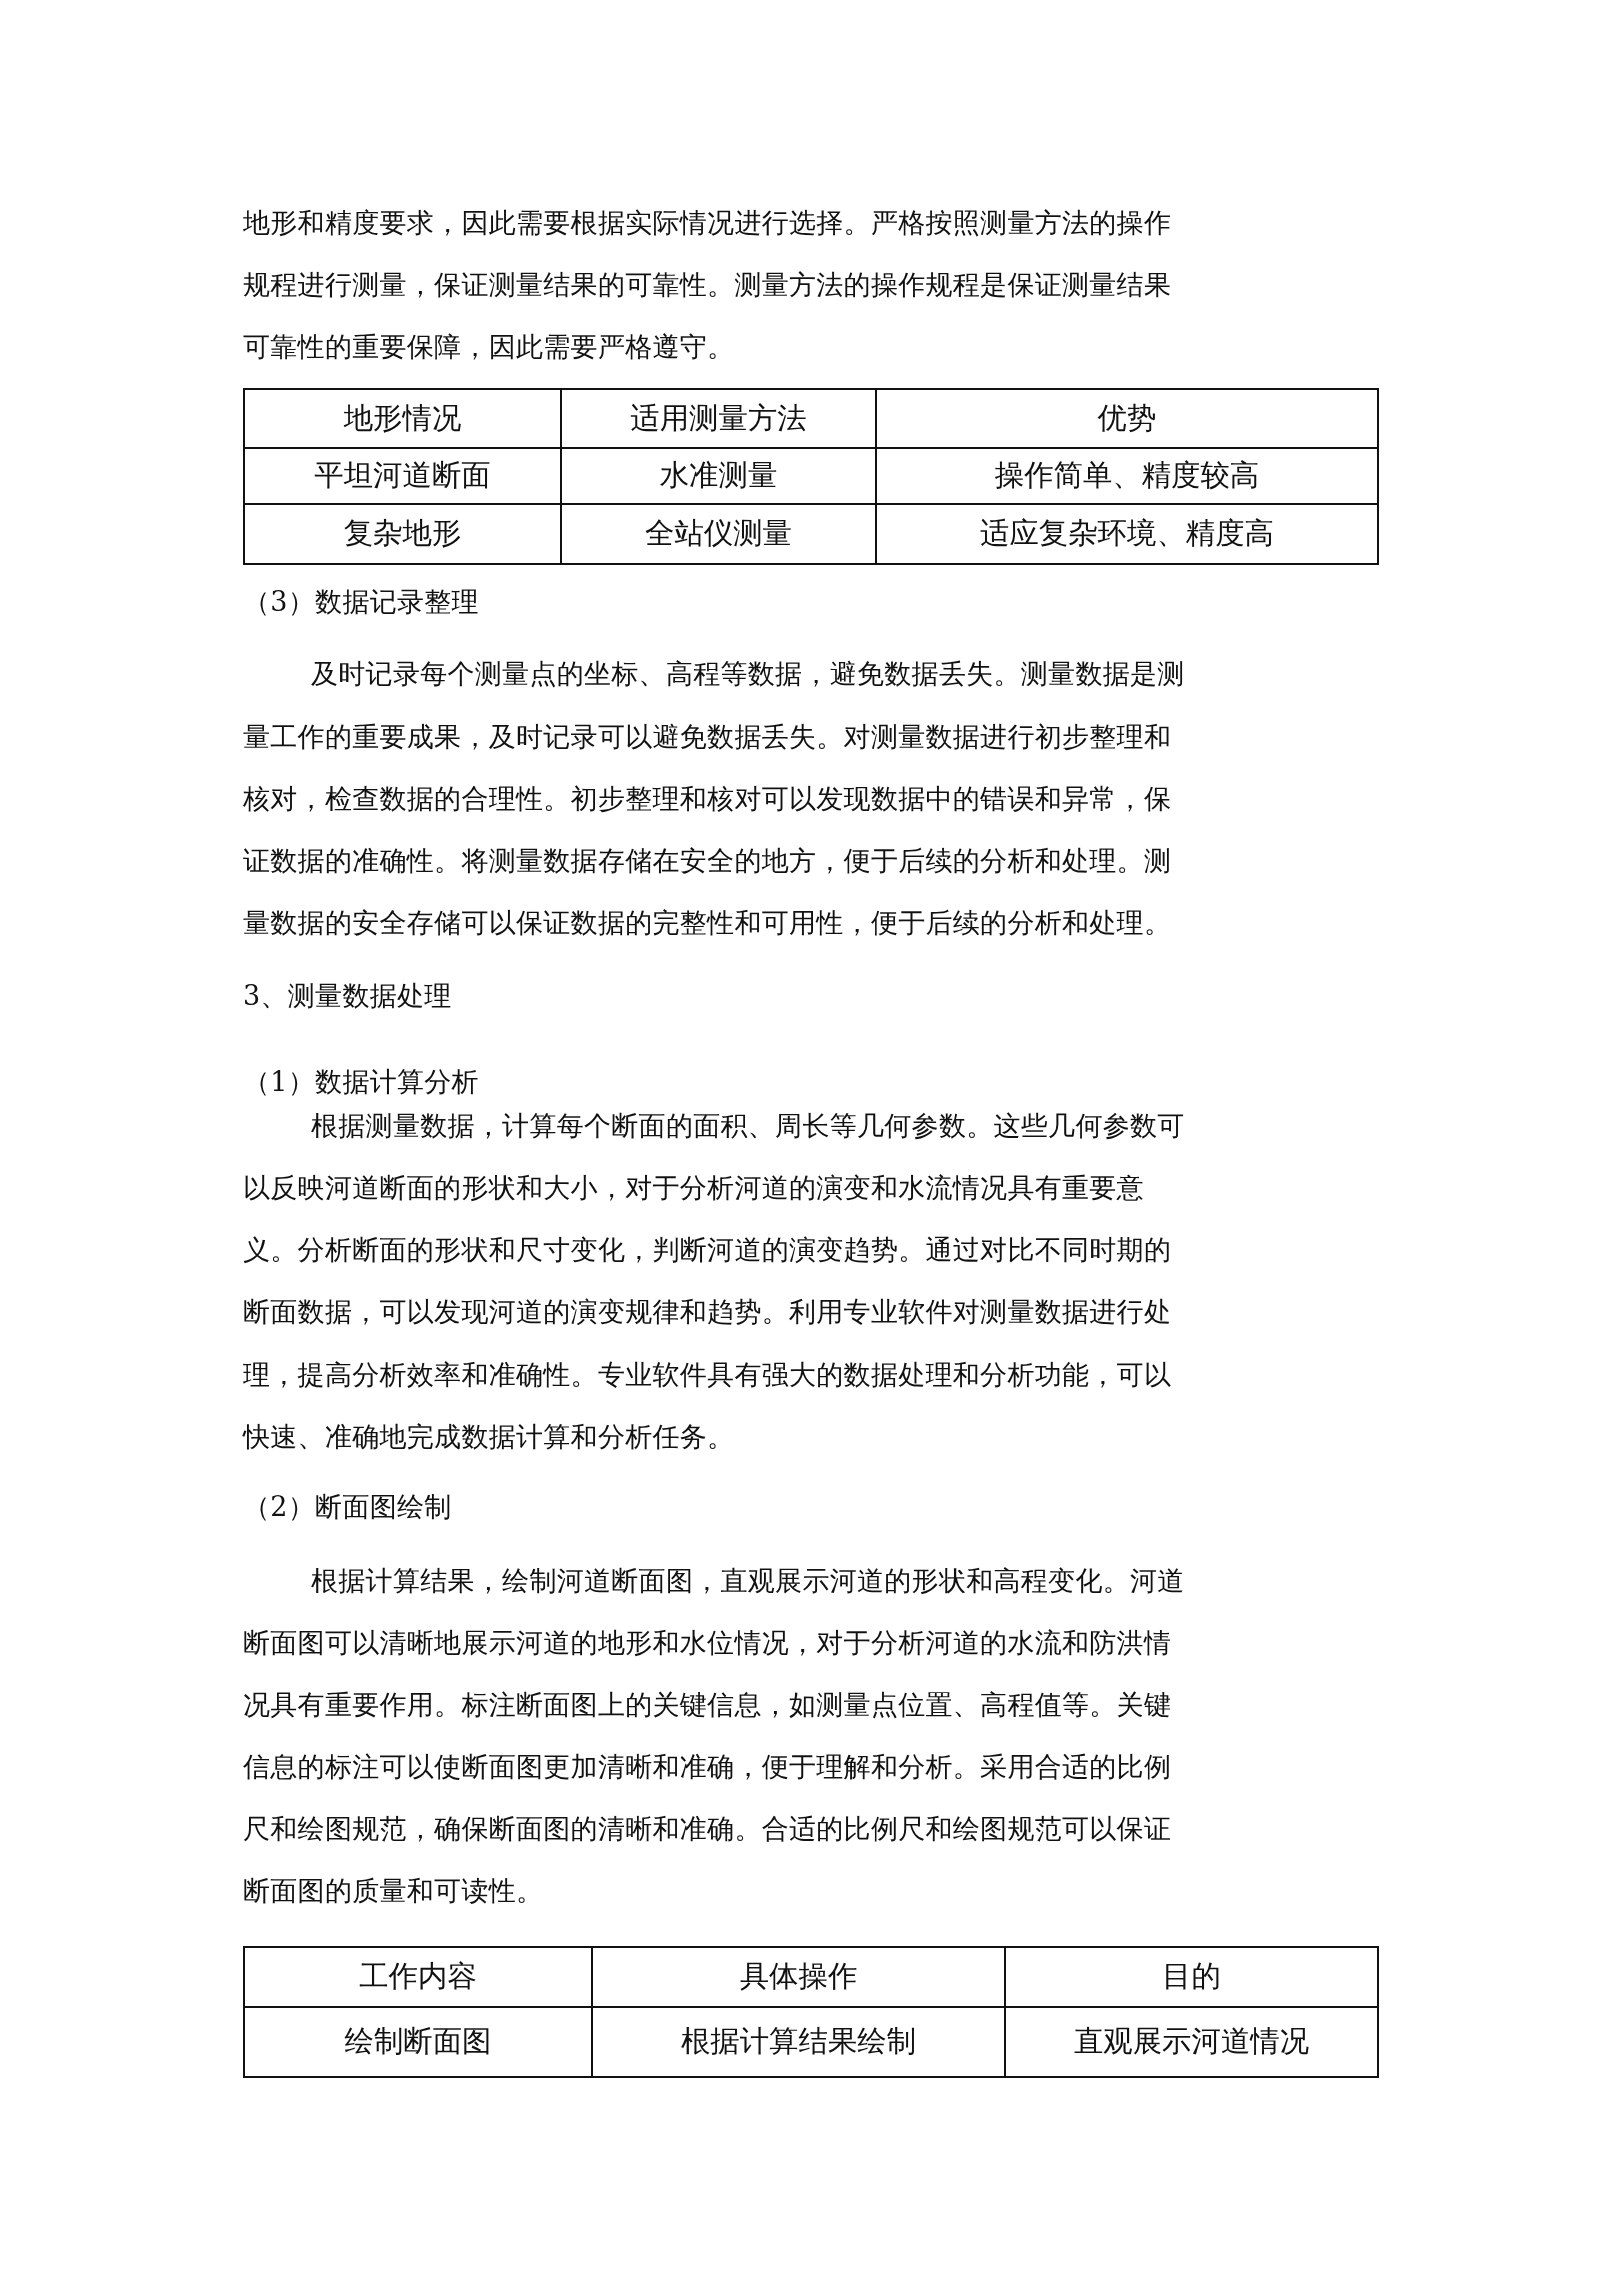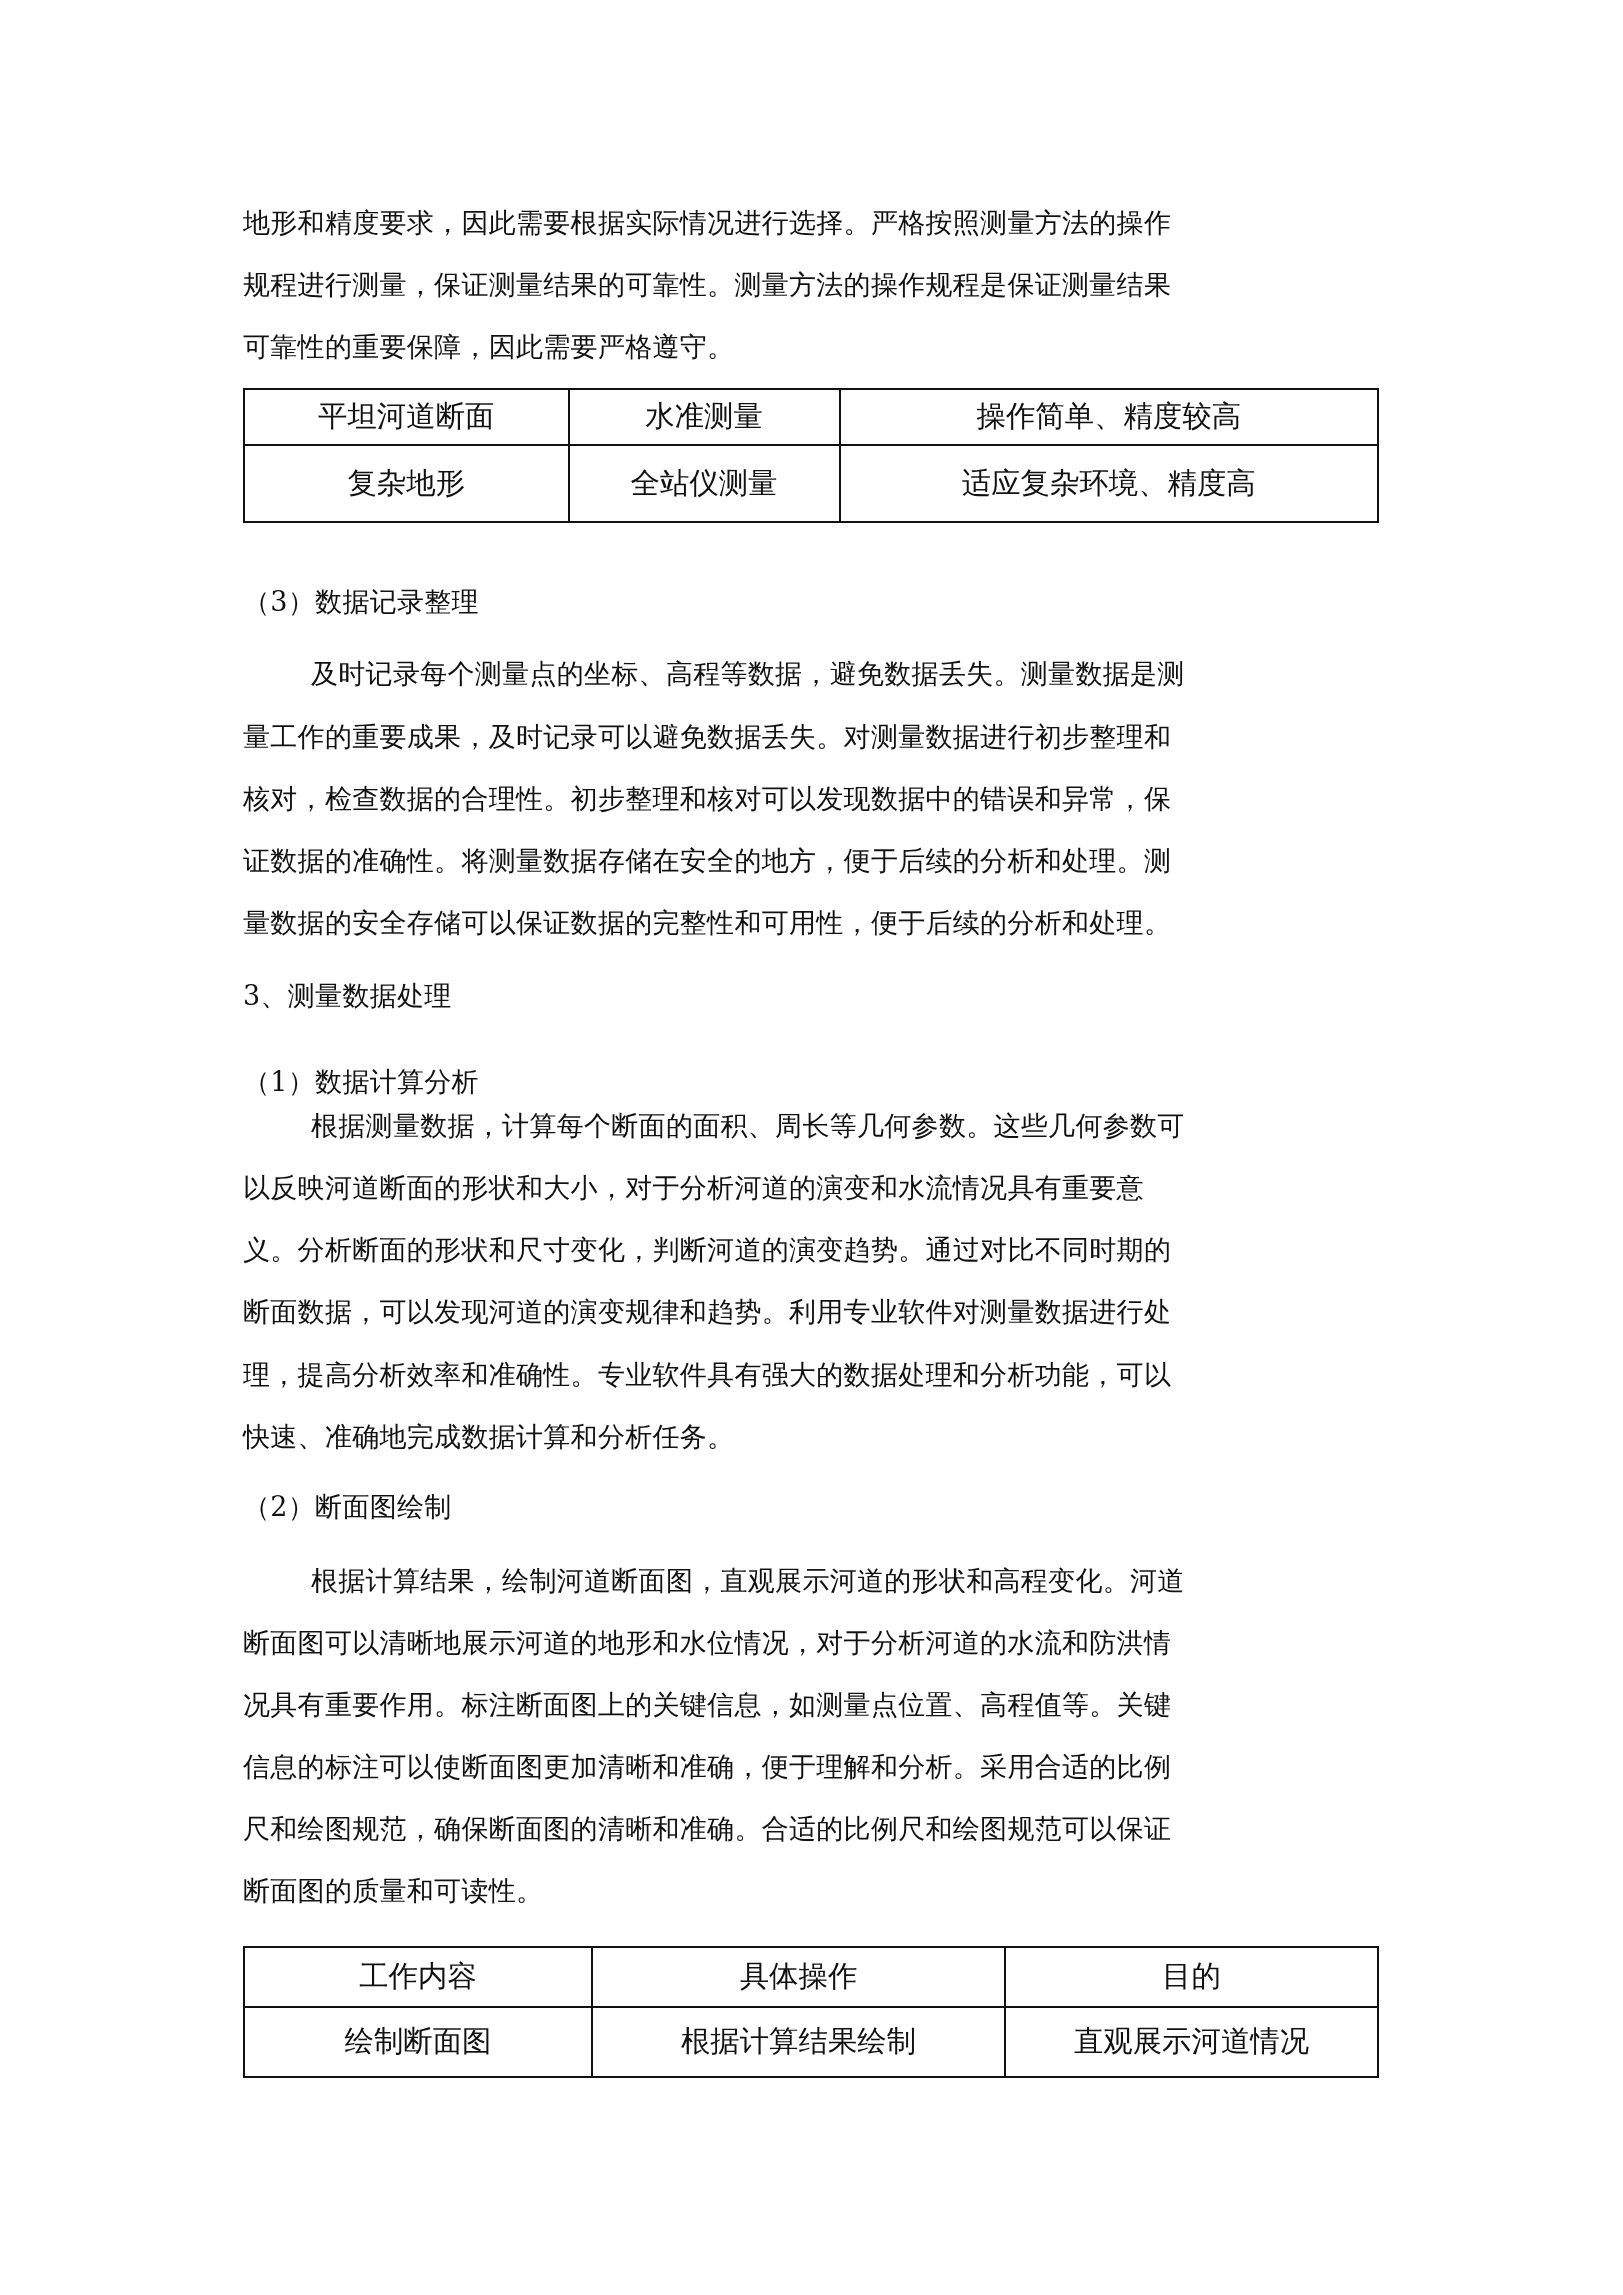--- a/index.html
+++ b/index.html
@@ -15,26 +15,31 @@
 <body>
 
 <div class="page">
 
   <div class="line" style="top:203px">地形和精度要求，因此需要根据实际情况进行选择。严格按照测量方法的操作</div>
   <div class="line" style="top:265px">规程进行测量，保证测量结果的可靠性。测量方法的操作规程是保证测量结果</div>
   <div class="line" style="top:327px">可靠性的重要保障，因此需要严格遵守。</div>
 
   <table class="tbl" style="top:388px; width:1136px;">
     <tbody>
+        <tr style="height:59px">
+      <td style="width:315px">地形情况</td>
+      <td style="width:313px">适用测量方法</td>
+      <td>优势</td>
+    </tr>
     <tr style="height:56px">
       <td>平坦河道断面</td>
       <td>水准测量</td>
       <td>操作简单、精度较高</td>
     </tr>
-    <tr style="height:77px">
+    <tr style="height:60px">
       <td>复杂地形</td>
       <td>全站仪测量</td>
       <td>适应复杂环境、精度高</td>
     </tr>
   </tbody>
     </table>
 
   <div class="line" style="top:582px">（3）数据记录整理</div>
   <div class="line indent" style="top:654px">及时记录每个测量点的坐标、高程等数据，避免数据丢失。测量数据是测</div>
   <div class="line" style="top:717px">量工作的重要成果，及时记录可以避免数据丢失。对测量数据进行初步整理和</div>

